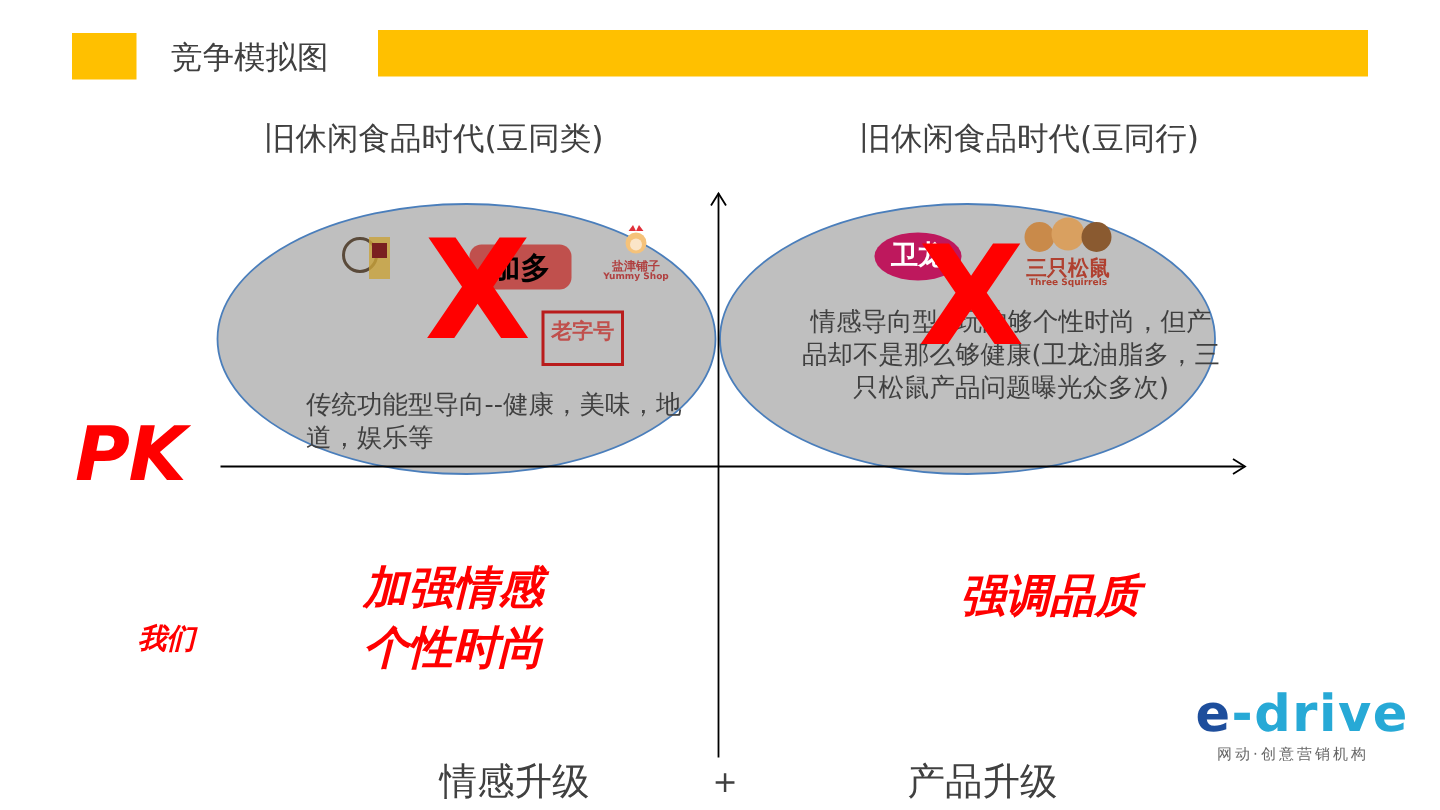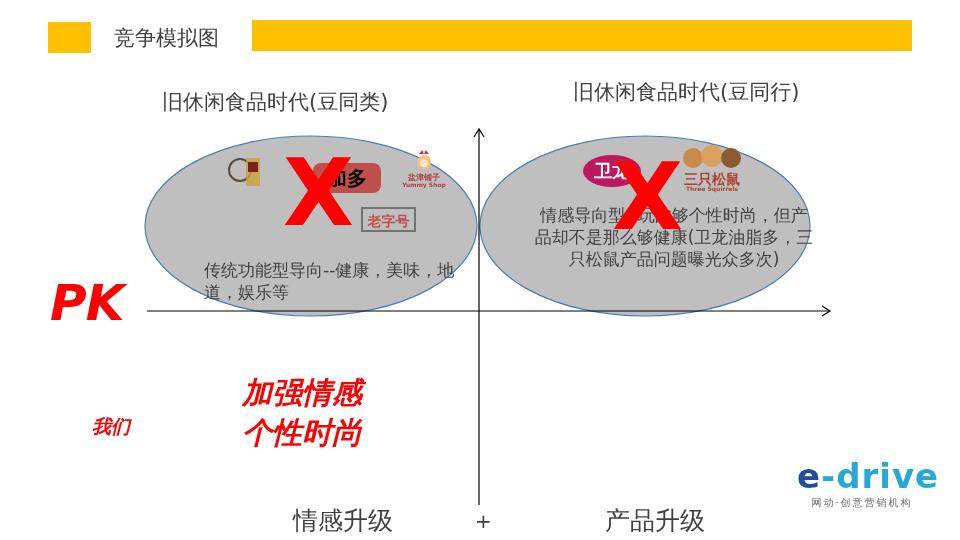--- a/index.html
+++ b/index.html
@@ -6,21 +6,21 @@
     body {
       width: 960px; height: 540px; position: relative; overflow: hidden;
       background: #ffffff;
       font-family: "DejaVu Sans", "Liberation Sans", sans-serif;
     }
     .abs { position: absolute; }
     .bar-small { left: 48px; top: 22px; width: 43px; height: 31px; background: #FFC000; }
     .bar-long { left: 252px; top: 20px; width: 660px; height: 31px; background: #FFC000; }
     .title { left: 114px; top: 22px; font-size: 21px; color: #404040; line-height: 32px; white-space: nowrap; }
     .era { font-size: 21px; color: #404040; white-space: nowrap; line-height: 30px; }
-    .era-left { left: 162px; top: 77px; margin-top: 10px; }
+    .era-left { left: 176px; top: 77px; }
     .era-right { left: 573px; top: 77px; }
     svg.axes { left: 0; top: 0; width: 960px; height: 540px; }
     .desc { font-size: 17px; color: #404040; line-height: 22px; }
     .desc-left { left: 204px; top: 259px; width: 260px; }
     .desc-right { left: 534px; top: 204px; width: 280px; text-align: center; }
     .bigx { color: #FF0000; font-size: 92px; font-weight: bold; line-height: 1; font-family: "DejaVu Sans", sans-serif; }
     .bigx-left { left: 283px; top: 148px; }
     .bigx-right { left: 612px; top: 152px; }
     .pk { left: 50px; top: 278px; font-size: 50px; font-weight: bold; font-style: italic; color: #FF0000; line-height: 1; letter-spacing: -1px; }
     .women { left: 92px; top: 417px; font-size: 19px; font-weight: bold; font-style: italic; color: #FF0000; line-height: 1; }
@@ -73,21 +73,21 @@
 </div>
 <div class="brand" style="left:400px;top:150px;width:48px;height:48px;">
   <svg width="24" height="24" viewBox="0 0 24 24" style="display:block;margin:0 auto;">
     <polygon points="7,4 10,0 12,4 14,0 17,4" fill="#e0303a"></polygon>
     <circle cx="12" cy="12" r="7" fill="#f5c27a"></circle>
     <circle cx="12" cy="13" r="4" fill="#fbe5c8"></circle>
   </svg>
   <span style="font-size:8px;color:#b04040;display:block;">盐津铺子</span>
   <span style="font-size:6px;color:#b04040;display:block;">Yummy Shop</span>
 </div>
-<div class="brand" style="left:361px;top:207px;width:55px;height:25px;border:2px solid #737373;color:#C0504D;font-size:14px;line-height:25px;box-sizing:border-box;">
+<div class="brand" style="left:361px;top:207px;width:55px;height:37px;border:2px solid #b91c1c;color:#C0504D;font-size:14px;line-height:25px;box-sizing:border-box;">
   <span>老</span><span>字</span><span>号</span>
 </div>
 
 <div class="brand" style="left:583px;top:155px;width:58px;height:32px;border-radius:50%;background:#be185d;color:#fff;font-size:18px;line-height:32px;">
   <span>卫龙</span>
 </div>
 <div class="brand" style="left:676px;top:142px;width:72px;height:56px;">
   <svg width="66" height="30" viewBox="0 0 66 30" style="display:block;margin:0 auto;">
     <circle cx="14" cy="16" r="10" fill="#c98a4a"></circle>
     <circle cx="33" cy="14" r="11" fill="#d9a060"></circle>
@@ -104,20 +104,21 @@
 <div class="abs bigx bigx-right">X</div>
 
 <div class="abs pk">PK</div>
 <div class="abs women">我们</div>
 
 <div class="abs strategy strategy-left">
   <div>加强情感</div>
   <div>个性时尚</div>
 </div>
 <div class="abs strategy strategy-right">
+  <div>强调品质</div>
 </div>
 
 <div class="abs axis-label axis-label-left">情感升级</div>
 <div class="abs plus">+</div>
 <div class="abs axis-label axis-label-right">产品升级</div>
 
 <div class="abs logo">
   <div class="logo-main">
     <span class="logo-e">e</span><span class="logo-dash">-</span><span class="logo-rest">drive</span>
   </div>

